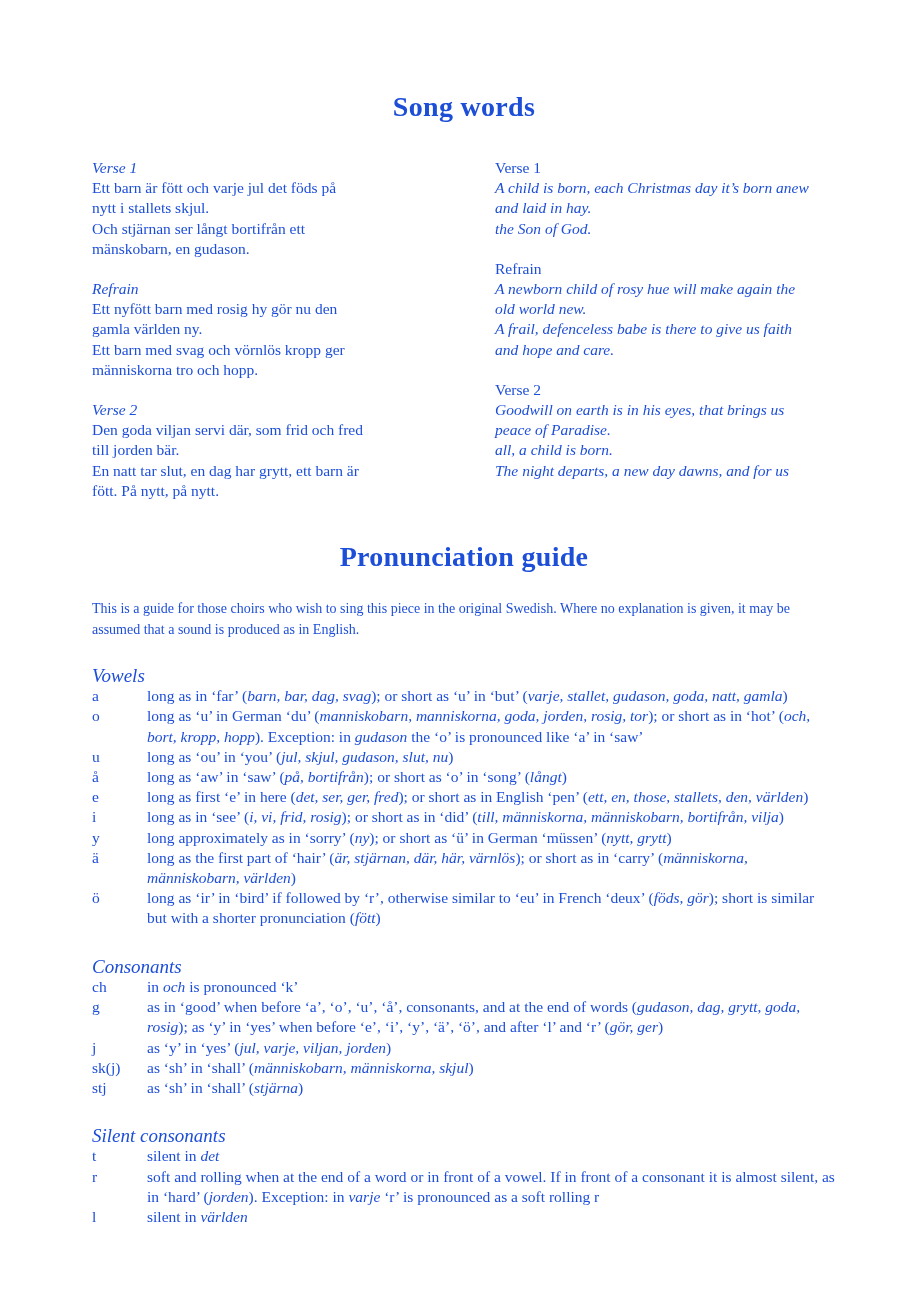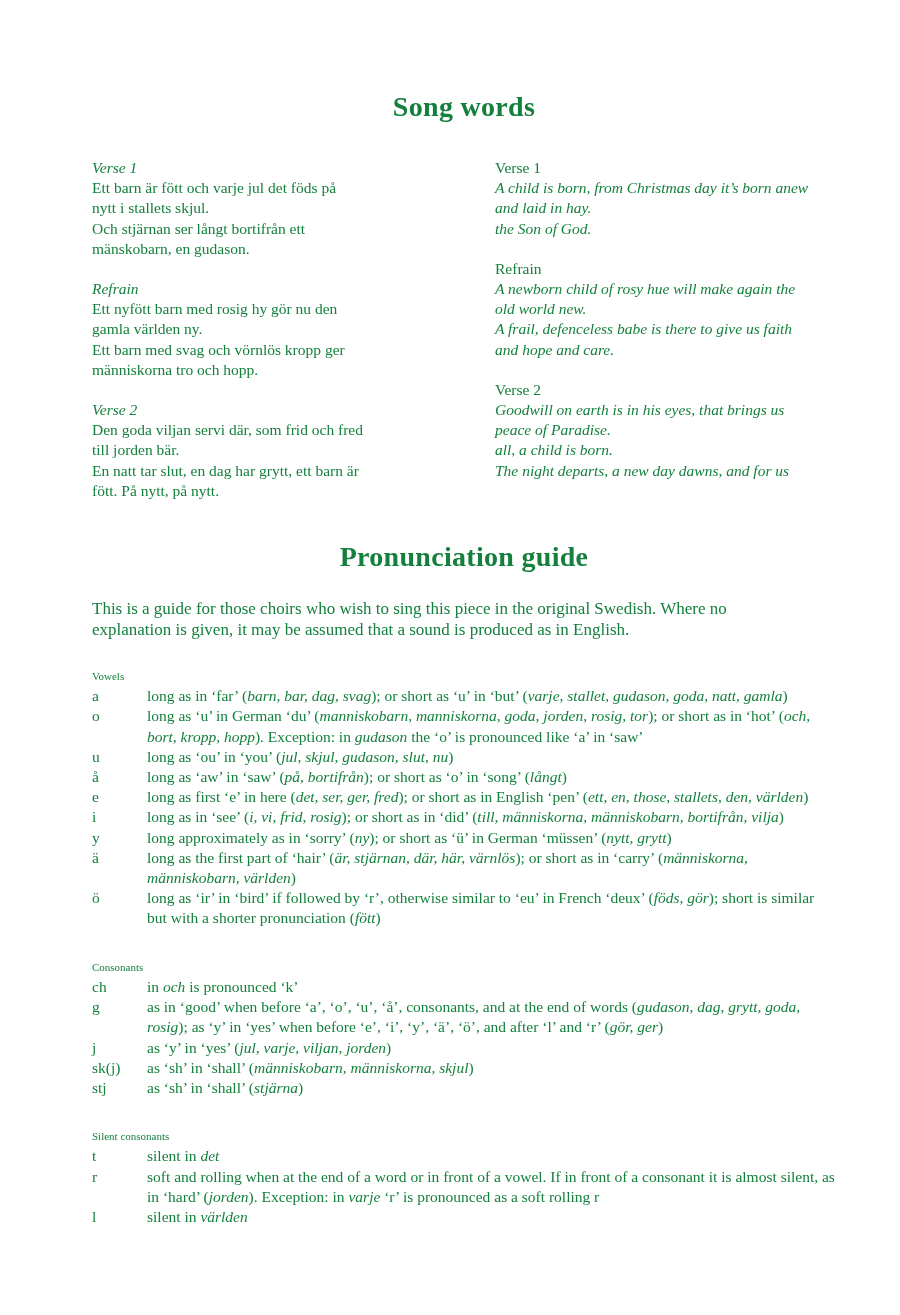--- a/index.html
+++ b/index.html
@@ -1,36 +1,36 @@
 <!DOCTYPE html>
 <html><head>
 <meta charset="utf-8">
 <style>
   html,body{margin:0;padding:0;background:#fff;}
   .page{
     width:900px;height:1315px;box-sizing:border-box;background:#ffffff;
-    color:#15803d;font-family:"Liberation Serif",serif;
+    color:#1d4ed8;font-family:"Liberation Serif",serif;
     padding:92px 64px 0 92px;overflow:hidden;position:relative;
   }
   .title{
     font-size:28px;font-weight:700;text-align:center;margin:0;
     line-height:30px;letter-spacing:0.3px;
   }
   .song-grid{display:grid;grid-template-columns:403px 1fr;margin-top:36px;}
   .stanza{margin-bottom:20px;}
   .stanza:last-child{margin-bottom:0;}
   .stanza-label,.verse-line{font-size:15.5px;line-height:20.2px;}
   .col-sv .stanza-label{font-style:italic;}
   .col-en .stanza-label{font-style:normal;}
   .col-en .verse-line{font-style:italic;}
   .guide-title{margin-top:41px;}
-  .intro{font-size:17px;line-height:21px;width:700px;margin:26px 0 0 0;}
+  .intro{font-size:14px;line-height:21px;width:700px;margin:26px 0 0 0;}
   .guide-sections{margin-top:26px;}
   .guide-section{margin-bottom:28px;}
-  .section-heading{font-size:11px;line-height:20.2px;}
+  .section-heading{font-style:italic;font-size:19px;line-height:20.2px;}
   .entry{display:grid;grid-template-columns:55px 1fr;}
   .term,.def{font-size:15.5px;line-height:20.2px;}
   .def i{font-style:italic;}
 </style>
 </head>
 <body>
 
 <div class="page">
   <h1 class="title">Song words</h1>
 
@@ -54,21 +54,21 @@
           <div class="stanza-label">Verse 2</div>
           <div class="verse-line">Den goda viljan servi där, som frid och fred</div>
           <div class="verse-line">till jorden bär.</div>
           <div class="verse-line">En natt tar slut, en dag har grytt, ett barn är</div>
           <div class="verse-line">fött. På nytt, på nytt.</div>
         </div>
       </div>
     <div class="song-col col-en">
         <div class="stanza">
           <div class="stanza-label">Verse 1</div>
-          <div class="verse-line">A child is born, from Christmas day it’s born anew</div>
+          <div class="verse-line">A child is born, each Christmas day it’s born anew</div>
           <div class="verse-line">and laid in hay.</div>
           <div class="verse-line">the Son of God.</div>
         </div>
         <div class="stanza">
           <div class="stanza-label">Refrain</div>
           <div class="verse-line">A newborn child of rosy hue will make again the</div>
           <div class="verse-line">old world new.</div>
           <div class="verse-line">A frail, defenceless babe is there to give us faith</div>
           <div class="verse-line">and hope and care.</div>
         </div>

